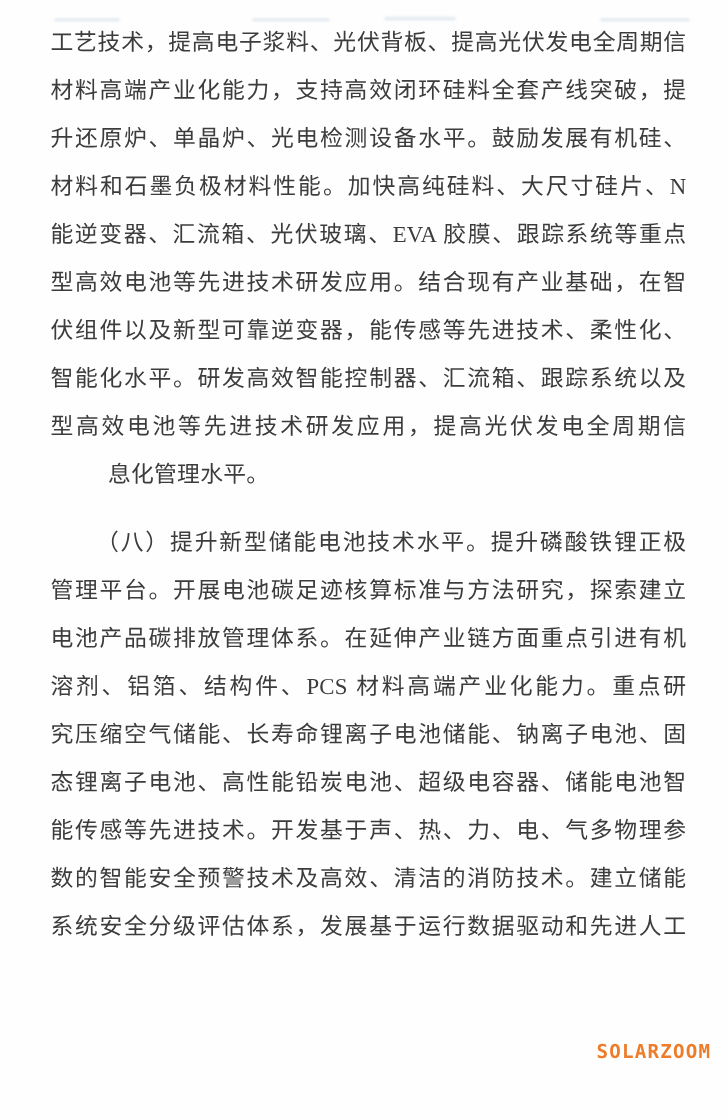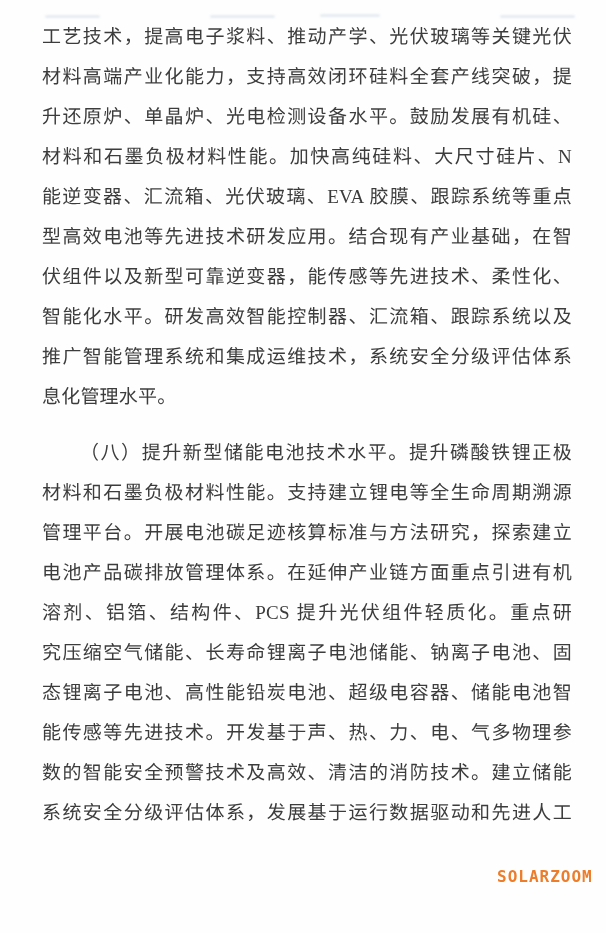--- a/index.html
+++ b/index.html
@@ -37,21 +37,21 @@
   .para { margin: 0; }
   .para + .para { margin-top: 16px; }
   .line {
     height: 40px;
     line-height: 40px;
     text-align: justify;
     text-align-last: justify;
     letter-spacing: 0.2px;
   }
   .para.indent .line:first-child { text-indent: 2em; }
-  .line.no-stretch { text-align-last: left; }
+  .line.no-stretch { text-align-last: left; margin-left: 48px; }
   
   .watermark {
     position: absolute;
     left: 497px; top: 867px;
     font-family: "DejaVu Sans Mono", monospace;
     font-weight: bold;
     font-size: 16px;
     letter-spacing: 1px;
     text-shadow: 0 0 2px #ffffff, 1px 1px 0 #ffffff, -1px -1px 0 #ffffff;
     white-space: nowrap;
@@ -61,37 +61,36 @@
 <body>
 
 <div class="page" style="background: rgb(254, 254, 254);">
   <span class="artifact a1"></span>
   <span class="artifact a2"></span>
   <span class="artifact a3"></span>
   <span class="artifact a4"></span>
 
   <div class="doc" id="doc" style="color: rgb(60, 60, 60);">
       <div class="para">
-        <div class="line">工艺技术，提高电子浆料、推动产学、光伏玻璃等关键光伏</div>
+        <div class="line">工艺技术，提高电子浆料、光伏背板、提高光伏发电全周期信</div>
         <div class="line">材料高端产业化能力，支持高效闭环硅料全套产线突破，提</div>
         <div class="line">升还原炉、单晶炉、光电检测设备水平。鼓励发展有机硅、</div>
         <div class="line">材料和石墨负极材料性能。加快高纯硅料、大尺寸硅片、N</div>
         <div class="line">能逆变器、汇流箱、光伏玻璃、EVA 胶膜、跟踪系统等重点</div>
         <div class="line">型高效电池等先进技术研发应用。结合现有产业基础，在智</div>
         <div class="line">伏组件以及新型可靠逆变器，能传感等先进技术、柔性化、</div>
         <div class="line">智能化水平。研发高效智能控制器、汇流箱、跟踪系统以及</div>
-        <div class="line">推广智能管理系统和集成运维技术，系统安全分级评估体系</div>
+        <div class="line">型高效电池等先进技术研发应用，提高光伏发电全周期信</div>
         <div class="line no-stretch">息化管理水平。</div>
       </div>
       <div class="para indent">
         <div class="line">（八）提升新型储能电池技术水平。提升磷酸铁锂正极</div>
-        <div class="line">材料和石墨负极材料性能。支持建立锂电等全生命周期溯源</div>
         <div class="line">管理平台。开展电池碳足迹核算标准与方法研究，探索建立</div>
         <div class="line">电池产品碳排放管理体系。在延伸产业链方面重点引进有机</div>
-        <div class="line">溶剂、铝箔、结构件、PCS 提升光伏组件轻质化。重点研</div>
+        <div class="line">溶剂、铝箔、结构件、PCS 材料高端产业化能力。重点研</div>
         <div class="line">究压缩空气储能、长寿命锂离子电池储能、钠离子电池、固</div>
         <div class="line">态锂离子电池、高性能铅炭电池、超级电容器、储能电池智</div>
         <div class="line">能传感等先进技术。开发基于声、热、力、电、气多物理参</div>
         <div class="line">数的智能安全预警技术及高效、清洁的消防技术。建立储能</div>
         <div class="line">系统安全分级评估体系，发展基于运行数据驱动和先进人工</div>
       </div>
     </div>
 
   <div class="watermark" style="color: rgb(237, 125, 43);">SOLARZOOM</div>
 </div>

